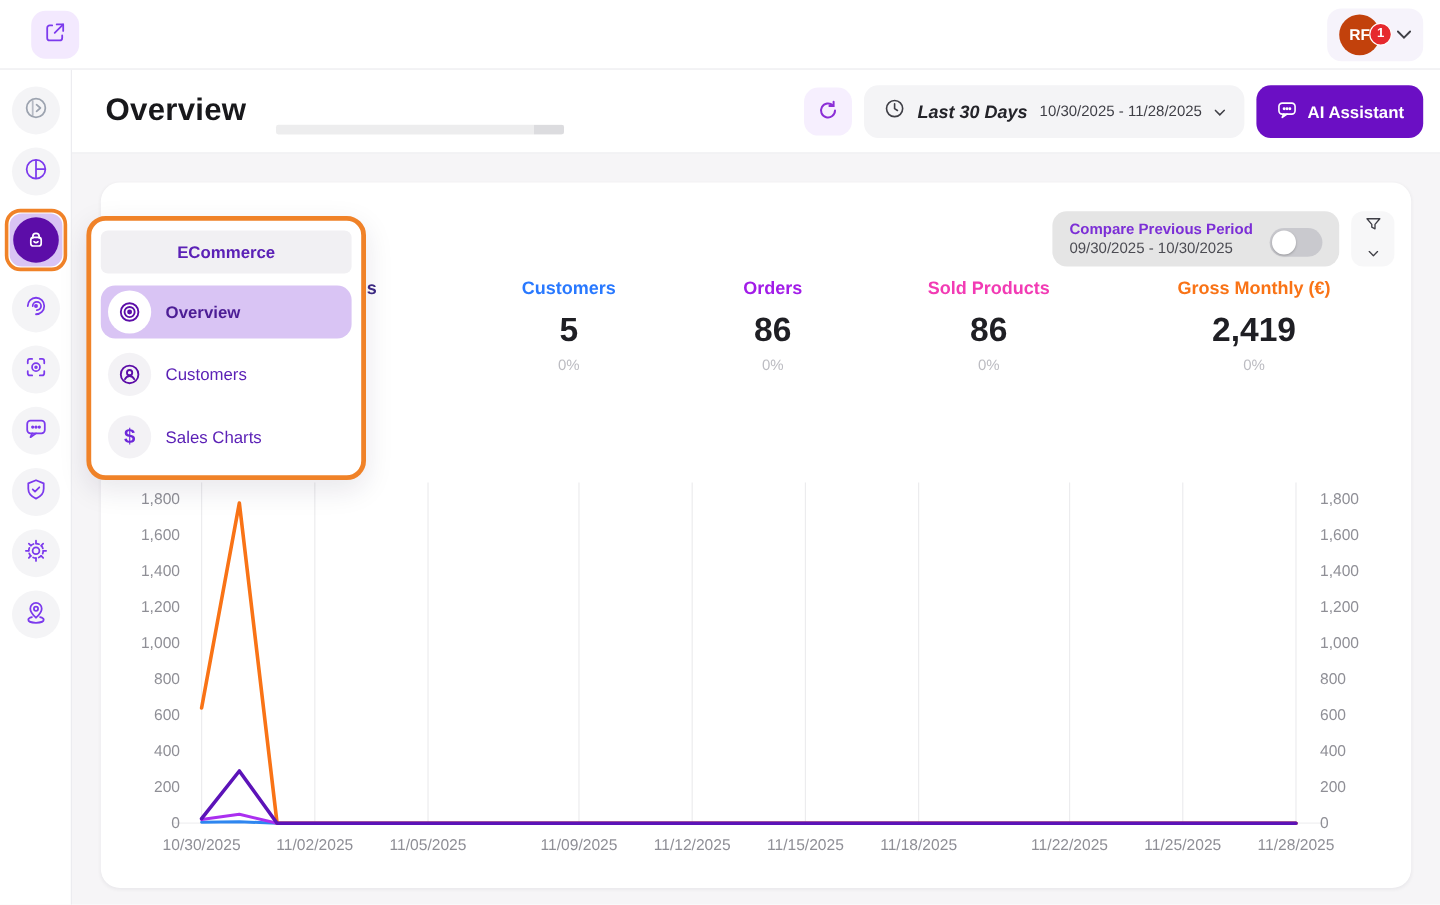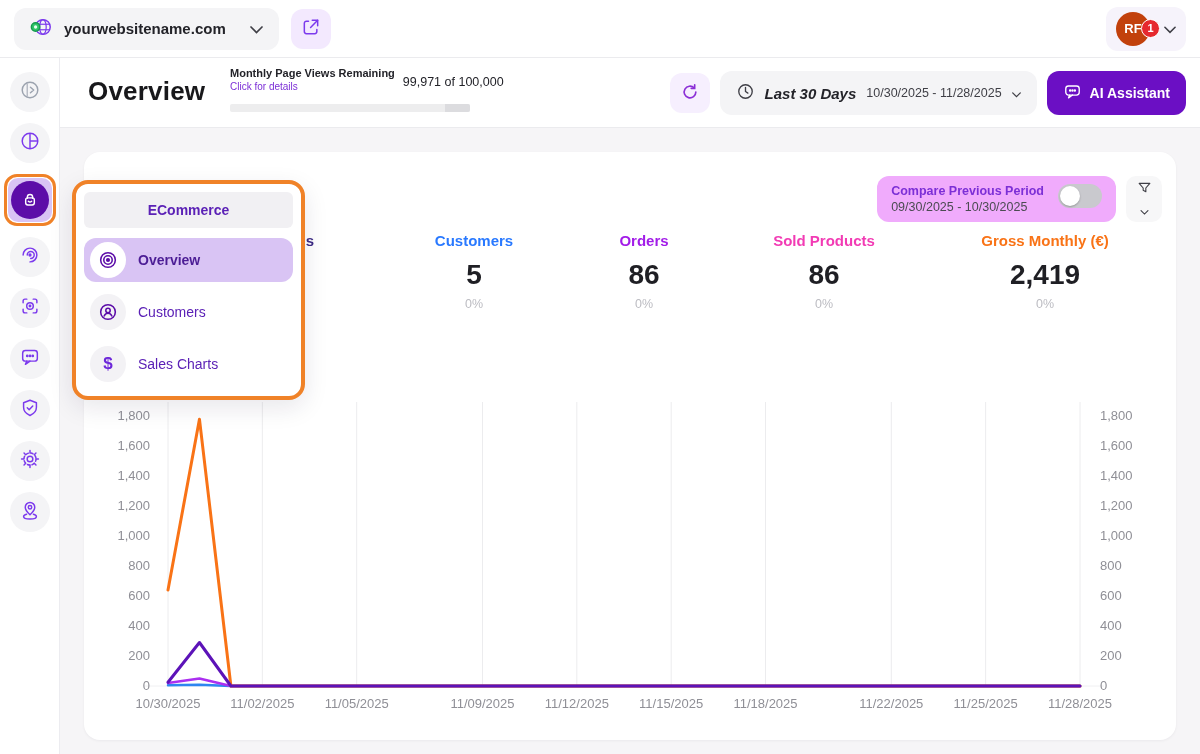--- a/index.html
+++ b/index.html
@@ -37,21 +37,21 @@
   .refresh-btn { width:40px; height:40px; background:#f6effe; border:none; border-radius:12px; display:flex; align-items:center; justify-content:center; cursor:pointer; }
   .range-pill { display:flex; align-items:center; gap:10px; background:#f4f4f6; border-radius:12px; height:44px; padding:0 16px; cursor:pointer; }
   .range-label { font-size:15px; font-weight:bold; color:#232329;font-style:italic; }
   .range-dates { font-size:12.5px; color:#3f3f46; }
   .ai-btn { display:flex; align-items:center; gap:8px; background:#6b0fc4; color:#fff; border:none; border-radius:12px; height:44px; padding:0 16px; font-size:14px; font-weight:bold; cursor:pointer; }
 
   
   .content { position:absolute; top:128px; left:60px; width:1140px; height:626px; }
   .card { position:absolute; left:24px; top:24px; width:1092px; height:588px; background:#fff; border-radius:16px; box-shadow:0 1px 3px rgba(20,20,40,.05); }
 
-  .compare-pill { position:absolute; top:24px; right:60px; display:flex; align-items:flex-start; gap:14px; background:#f0abfc; border-radius:12px; padding:8px 14px; }
+  .compare-pill { position:absolute; top:24px; right:60px; display:flex; align-items:flex-end; gap:14px; background:#e5e5e5; border-radius:12px; padding:8px 14px; }
   .compare-label { font-size:12.5px; font-weight:bold; color:#7c2fd6; }
   .compare-dates { font-size:12.5px; color:#4b4b52; margin-top:2px; }
   .toggle { width:44px; height:24px; background:#c9c9ce; border-radius:12px; position:relative; cursor:pointer; flex:0 0 auto; }
   .toggle .knob { position:absolute; left:2px; top:2px; width:20px; height:20px; border-radius:50%; background:#fff; box-shadow:0 1px 2px rgba(0,0,0,.25); }
   .filter-pill { position:absolute; top:24px; right:14px; width:36px; height:46px; background:#f7f7f8; border-radius:10px; display:flex; flex-direction:column; align-items:center; justify-content:center; gap:1px; cursor:pointer; }
 
   .metrics { position:absolute; top:80px; left:0; width:1092px; display:grid; grid-template-columns:310px 160px 180px 180px 262px; }
   .metric { text-align:center; }
   .metric .m-label { font-size:15px; font-weight:bold; }
   .metric .m-value { font-size:28px; font-weight:bold; color:#1f1f24; margin-top:10px; }
@@ -76,38 +76,20 @@
   .fly-item.active .fi-icon { background:#fff; }
   .fly-item.active .fi-label { font-weight:bold; color:#4c1d95; }
   .dollar { font-size:17px; font-weight:bold; color:#6d28d9; }
 </style>
 </head>
 <body>
 
 <div id="stage">
 
   <div class="topbar">
-    <div class="site-pill">
-      <span>
-        <svg width="24" height="22" viewBox="0 0 26 24">
-          <circle cx="14" cy="12" r="8" fill="none" stroke="#7c3aed" stroke-width="1.6"></circle>
-          <ellipse cx="14" cy="12" rx="3.6" ry="8" fill="none" stroke="#7c3aed" stroke-width="1.3"></ellipse>
-          <line x1="6.4" y1="9" x2="21.6" y2="9" stroke="#7c3aed" stroke-width="1.3"></line>
-          <line x1="6.4" y1="15" x2="21.6" y2="15" stroke="#7c3aed" stroke-width="1.3"></line>
-          <circle cx="6" cy="12" r="4.6" fill="#31c469" stroke="#149a4e" stroke-width="1.6"></circle>
-          <circle cx="6" cy="12" r="1.8" fill="#eafff2"></circle>
-        </svg>
-      </span>
-      <span class="name">yourwebsitename.com</span>
-      <span class="chev">
-        <svg width="13" height="8" viewBox="0 0 13 8">
-            <path d="M1 1l5.5 5.5L12 1" fill="none" stroke="#3f3f46" stroke-width="1.7" stroke-linecap="round"></path>
-          </svg>
-      </span>
-    </div>
     <button class="ext-btn">
       <span>
         <svg width="20" height="20" viewBox="0 0 24 24" fill="none" stroke="#7c3aed" stroke-width="1.8" stroke-linecap="round" stroke-linejoin="round">
           <path d="M9 5H6.5A2.5 2.5 0 0 0 4 7.5v10A2.5 2.5 0 0 0 6.5 20h10a2.5 2.5 0 0 0 2.5-2.5V15"></path>
           <path d="M13.5 4H20v6.5"></path>
             <path d="M20 4l-8.5 8.5"></path>
         </svg>
       </span>
     </button>
     <div class="account">
@@ -208,27 +190,20 @@
           <path d="M12 3.8a5.2 5.2 0 0 1 5.2 5.2c0 3.4-5.2 8.2-5.2 8.2S6.8 12.4 6.8 9A5.2 5.2 0 0 1 12 3.8z"></path>
           <circle cx="12" cy="9" r="1.9"></circle>
           <path d="M8.3 16.6c-2 .5-3.3 1.4-3.3 2.4 0 1.6 3.1 2.8 7 2.8s7-1.2 7-2.8c0-1-1.3-1.9-3.3-2.4"></path>
         </svg>
       </span>
     </div>
   </div>
 
   <div class="pagehead">
     <div class="page-title">Overview</div>
-    <div class="pv-block">
-      <div>
-        <div class="pv-label">Monthly Page Views Remaining</div>
-        <div class="pv-link">Click for details</div>
-      </div>
-      <div class="pv-value">99,971 of 100,000</div>
-    </div>
     <div class="pv-bar">
         <span class="pv-bar-used"></span>
       </div>
     <div class="head-controls">
       <button class="refresh-btn">
         <span>
           <svg width="20" height="20" viewBox="0 0 24 24" fill="none" stroke="#8b2fd6" stroke-width="2" stroke-linecap="round">
             <path d="M19 12a7 7 0 1 1-2.05-4.95"></path>
               <path d="M17.6 3.4v4.2h-4.2"></path>
           </svg>

